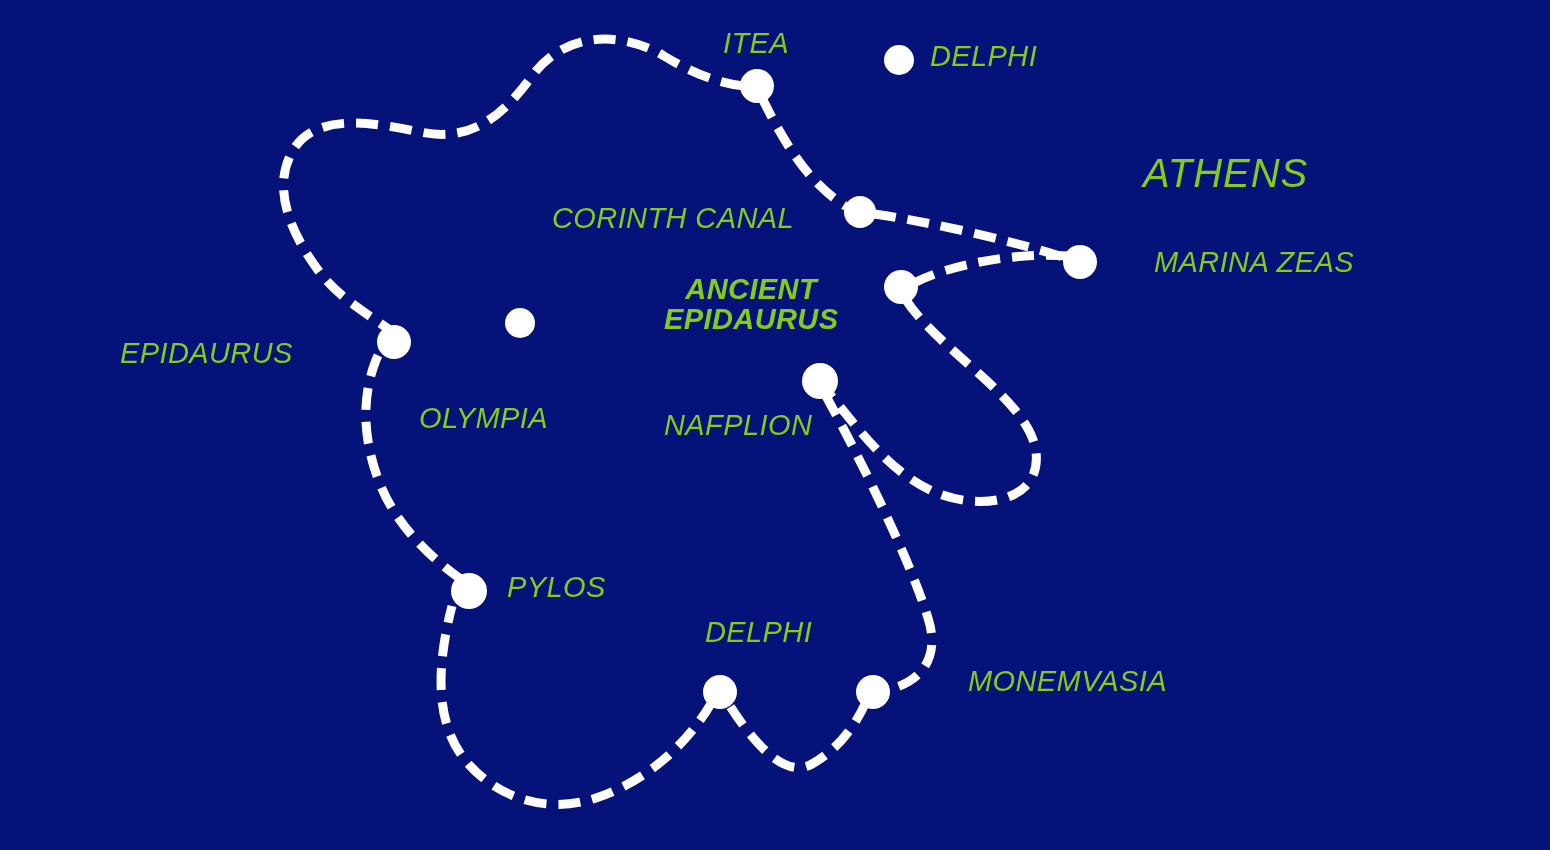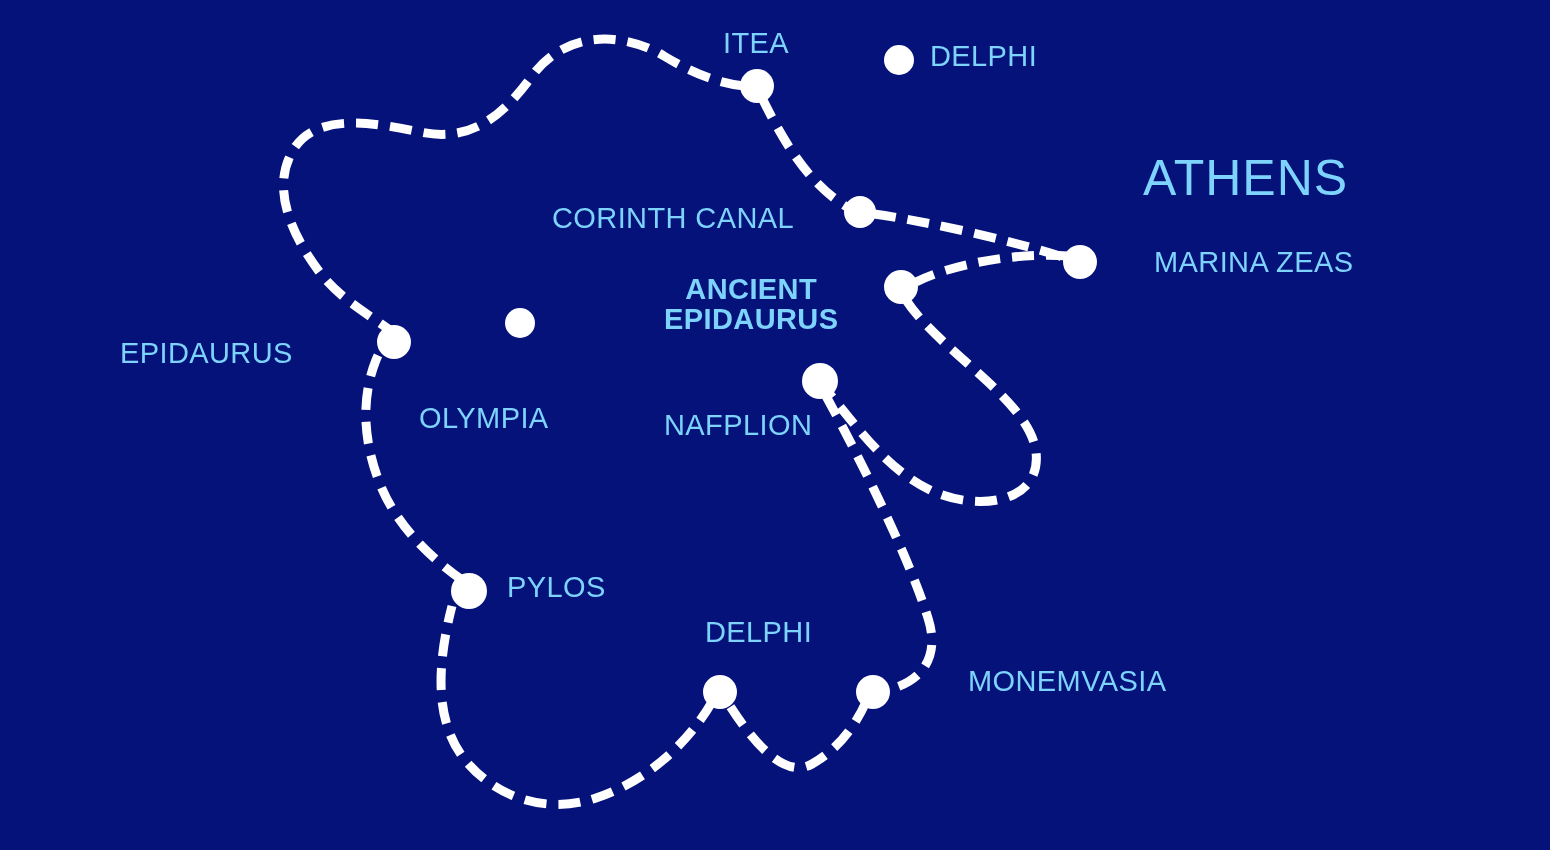--- a/index.html
+++ b/index.html
@@ -32,29 +32,30 @@
     stroke-dasharray: 22 12;
   }
   .port-node {
     fill: #ffffff;
   }
   .poi-node {
     fill: #ffffff;
   }
   .map-label {
     position: absolute;
-    color: #7dd3fc;
+    color: #84cc16;
     white-space: pre;
     letter-spacing: 0.4px;
     line-height: 1.05;
     font-weight: 400;
+    font-style: italic;
     -webkit-font-smoothing: antialiased;
   }
   .map-label.size-md { font-size: 29px; }
-  .map-label.size-xl { font-size: 50px; letter-spacing: 1px; }
+  .map-label.size-xl { font-size: 40px; letter-spacing: 1px; }
   .map-label.weight-bold { font-weight: 700; }
   .map-label.align-center { text-align: center; }
 </style>
 </head>
 <body>
 
 <div id="map-root">
 
   <svg id="route-svg" viewBox="0 0 1550 850">
     <g id="route-paths">

